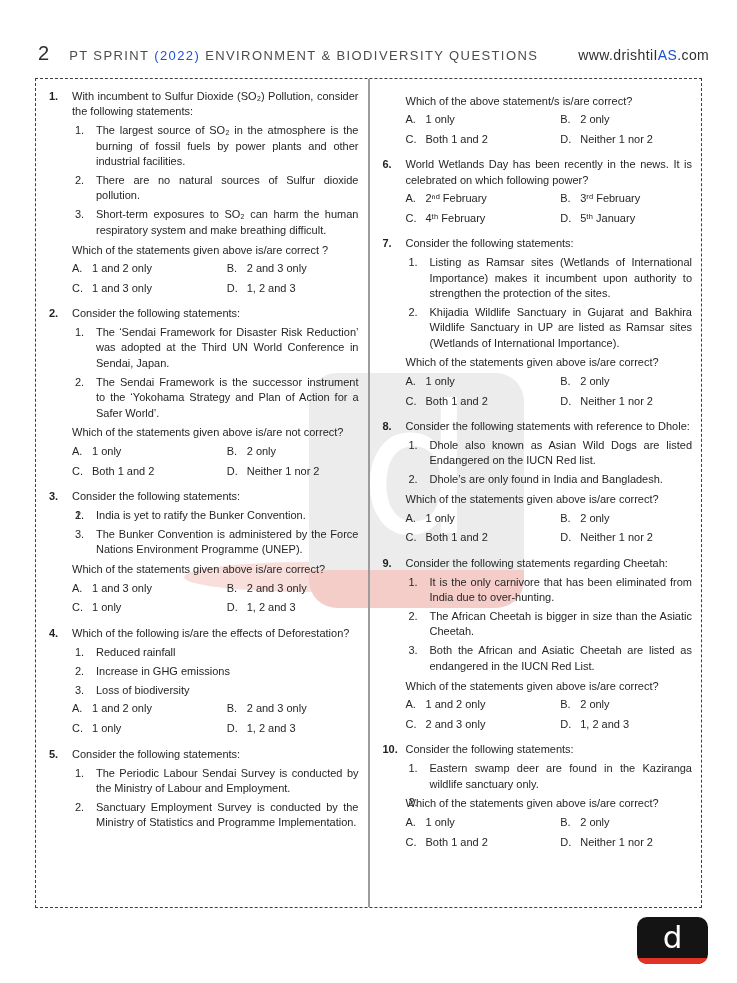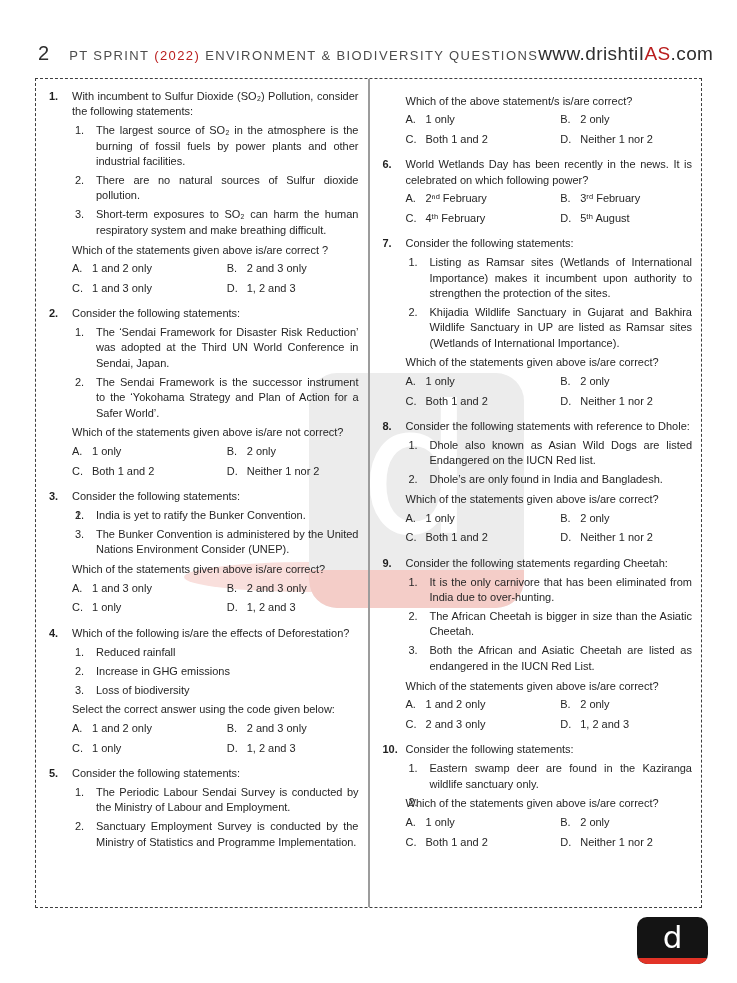--- a/index.html
+++ b/index.html
@@ -8,22 +8,22 @@
     width:737px; height:983px; background:#ffffff;
     font-family:"Liberation Sans","DejaVu Sans",sans-serif;
     color:#262626;
   }
   .page { position:relative; width:737px; height:983px; overflow:hidden; background:#fff; }
 
   
   .hdr { position:absolute; top:42px; left:38px; right:36px; display:flex; align-items:baseline; }
   .pgnum { font-size:20px; font-weight:400; color:#2f2f2f; }
   .ptitle { font-size:13px; letter-spacing:1.4px; color:#4c4c4c; margin-left:20px; flex:1 1 auto; white-space:nowrap; }
-  .url { font-size:19px; color:#2e2e2e; letter-spacing:.4px; white-space:nowrap; text-decoration:none; }
-  .red { color:#b91c1c; }
+  .url { font-size:14px; color:#2e2e2e; letter-spacing:.4px; white-space:nowrap; text-decoration:none;margin-left:40px; }
+  .red { color:#1d4ed8; }
 
   
   .sheet {
     position:absolute; left:35px; top:78px; width:667px; height:830px;
     border:1.5px dashed #3e3e3e; display:flex; overflow:hidden;
   }
   .col { flex:1 1 0; padding:10px 9px 6px 13px; position:relative; z-index:1; overflow:hidden; }
   .divider { width:2px; background:#9c9c9c; flex:0 0 2px; position:relative; z-index:1; }
 
   
@@ -103,36 +103,35 @@
             <div class="opt"><span class="olabel">B.</span><span class="otext">2 only</span></div>
             <div class="opt"><span class="olabel">C.</span><span class="otext">Both 1 and 2</span></div>
             <div class="opt"><span class="olabel">D.</span><span class="otext">Neither 1 nor 2</span></div>
           </div>
         </div>
         <div class="qblock">
           <span class="qnum">3.</span>
           <p class="intro">Consider the following statements:</p>
           <div class="stmt"><span class="snum">1.</span></div>
           <div class="stmt"><span class="snum">2.</span><span class="stext">India is yet to ratify the Bunker Convention.</span></div>
-          <div class="stmt"><span class="snum">3.</span><span class="stext">The Bunker Convention is administered by the United Nations Environment Consider (UNEP).</span></div>
+          <div class="stmt"><span class="snum">3.</span><span class="stext">The Bunker Convention is administered by the Force Nations Environment Programme (UNEP).</span></div>
           <p class="lead">Which of the statements given above is/are correct?</p>
           <div class="opts">
             <div class="opt"><span class="olabel">A.</span><span class="otext">1 and 3 only</span></div>
             <div class="opt"><span class="olabel">B.</span><span class="otext">2 and 3 only</span></div>
             <div class="opt"><span class="olabel">C.</span><span class="otext">1 only</span></div>
             <div class="opt"><span class="olabel">D.</span><span class="otext">1, 2 and 3</span></div>
           </div>
         </div>
         <div class="qblock">
           <span class="qnum">4.</span>
           <p class="intro">Which of the following is/are the effects of Deforestation?</p>
           <div class="stmt"><span class="snum">1.</span><span class="stext">Reduced rainfall</span></div>
           <div class="stmt"><span class="snum">2.</span><span class="stext">Increase in GHG emissions</span></div>
           <div class="stmt"><span class="snum">3.</span><span class="stext">Loss of biodiversity</span></div>
-          <p class="lead">Select the correct answer using the code given below:</p>
           <div class="opts">
             <div class="opt"><span class="olabel">A.</span><span class="otext">1 and 2 only</span></div>
             <div class="opt"><span class="olabel">B.</span><span class="otext">2 and 3 only</span></div>
             <div class="opt"><span class="olabel">C.</span><span class="otext">1 only</span></div>
             <div class="opt"><span class="olabel">D.</span><span class="otext">1, 2 and 3</span></div>
           </div>
         </div>
         <div class="qblock">
           <span class="qnum">5.</span>
           <p class="intro">Consider the following statements:</p>
@@ -151,21 +150,21 @@
             <div class="opt"><span class="olabel">D.</span><span class="otext">Neither 1 nor 2</span></div>
           </div>
         </div>
         <div class="qblock">
           <span class="qnum">6.</span>
           <p class="intro">World Wetlands Day has been recently in the news. It is celebrated on which following power?</p>
           <div class="opts">
             <div class="opt"><span class="olabel">A.</span><span class="otext">2ⁿᵈ February</span></div>
             <div class="opt"><span class="olabel">B.</span><span class="otext">3ʳᵈ February</span></div>
             <div class="opt"><span class="olabel">C.</span><span class="otext">4ᵗʰ February</span></div>
-            <div class="opt"><span class="olabel">D.</span><span class="otext">5ᵗʰ August</span></div>
+            <div class="opt"><span class="olabel">D.</span><span class="otext">5ᵗʰ January</span></div>
           </div>
         </div>
         <div class="qblock">
           <span class="qnum">7.</span>
           <p class="intro">Consider the following statements:</p>
           <div class="stmt"><span class="snum">1.</span><span class="stext">Listing as Ramsar sites (Wetlands of International Importance) makes it incumbent upon authority to strengthen the protection of the sites.</span></div>
           <div class="stmt"><span class="snum">2.</span><span class="stext">Khijadia Wildlife Sanctuary in Gujarat and Bakhira Wildlife Sanctuary in UP are listed as Ramsar sites (Wetlands of International Importance).</span></div>
           <p class="lead">Which of the statements given above is/are correct?</p>
           <div class="opts">
             <div class="opt"><span class="olabel">A.</span><span class="otext">1 only</span></div>

